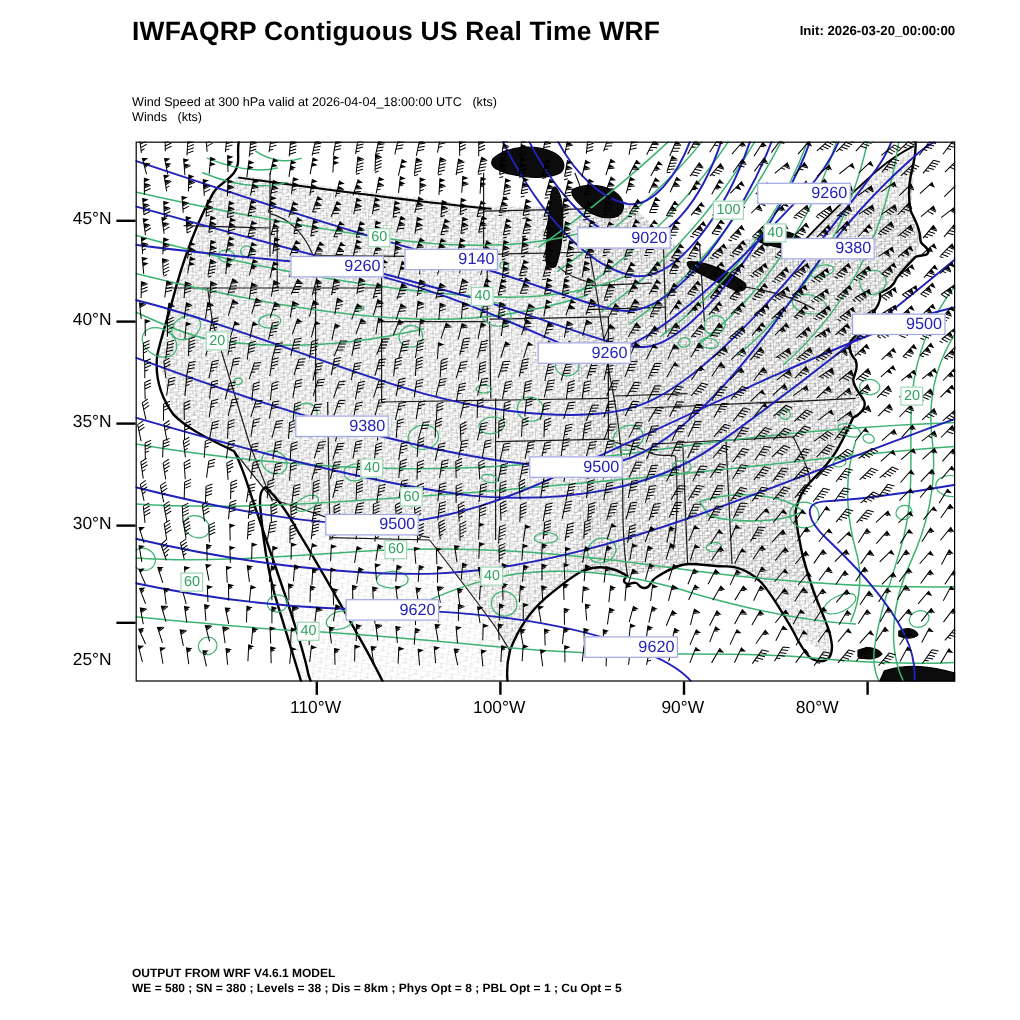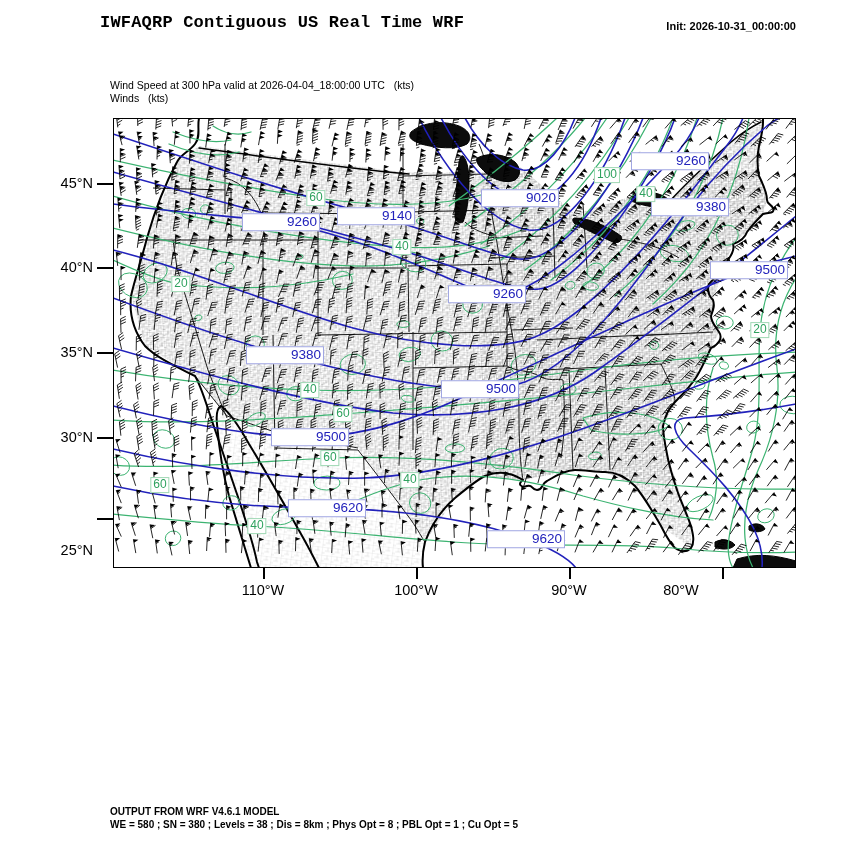--- a/index.html
+++ b/index.html
@@ -1,18 +1,18 @@
 <!DOCTYPE html>
 <html><head>
 <meta charset="utf-8">
 <style>
   html,body{margin:0;padding:0;background:#fff;}
   #page{position:relative;width:850px;height:850px;background:#fff;overflow:hidden;
         font-family:"Liberation Sans","DejaVu Sans",sans-serif;color:#000;}
-  .title{position:absolute;left:100px;top:13px;font-size:17px;font-weight:bold;letter-spacing:.2px;font-family:Liberation Mono, monospace;}
+  .title{position:absolute;left:110px;top:13px;font-size:22px;font-weight:bold;letter-spacing:.2px;}
   .init{position:absolute;right:54px;top:20px;font-size:11px;font-weight:bold;}
   .subs{position:absolute;left:110px;top:65px;font-size:10.5px;line-height:13.5px;white-space:pre;}
   #map{position:absolute;left:113px;top:118px;width:683px;height:450px;}
   #map svg{position:absolute;left:0;top:0;}
   #map-frame{position:absolute;left:0;top:0;width:683px;height:450px;border:1.6px solid #000;box-sizing:border-box;pointer-events:none;}
   .ytick{position:absolute;height:1.5px;background:#000;width:16px;}
   .xtick{position:absolute;width:1.5px;background:#000;height:11px;}
   .ylab{position:absolute;font-size:14.5px;text-align:right;width:60px;}
   .xlab{position:absolute;font-size:14.5px;text-align:center;width:60px;}
   .legend{position:absolute;right:54px;top:610px;text-align:right;font-size:15.5px;line-height:22px;}
@@ -21,21 +21,21 @@
         border:1px solid;white-space:nowrap;line-height:1.15;}
   .hlab{font-size:13.5px;color:#2222bb;border-color:#a0a6e2;padding-left:44px;}
   .wlab{font-size:12px;color:#2fa25f;border-color:#9fd8b4;}
 </style>
 </head>
 <body>
 
 <div id="page">
 
   <div class="title">IWFAQRP Contiguous US Real Time WRF</div>
-  <div class="init">Init: 2026-10-31_00:00:00</div>
+  <div class="init">Init: 2026-03-20_00:00:00</div>
 
   <div class="subs"><br><span>Wind Speed at 300 hPa valid at 2026-04-04_18:00:00 UTC   (kts)</span><br><span>Winds   (kts)</span></div>
 
   <div id="map">
     <svg id="mapsvg" width="683" height="450" viewBox="0 0 683 450">
       <defs>
         <pattern id="cty" width="10" height="8" patternUnits="userSpaceOnUse" patternTransform="rotate(7)">
           <path d="M0 0H10M0 0V8M3 4h5M6 0v4M0 6h3" stroke="#9a9a9a" stroke-width="0.45" fill="none"></path>
         </pattern>
         <pattern id="ctyD" width="7" height="6" patternUnits="userSpaceOnUse" patternTransform="rotate(-4)">

